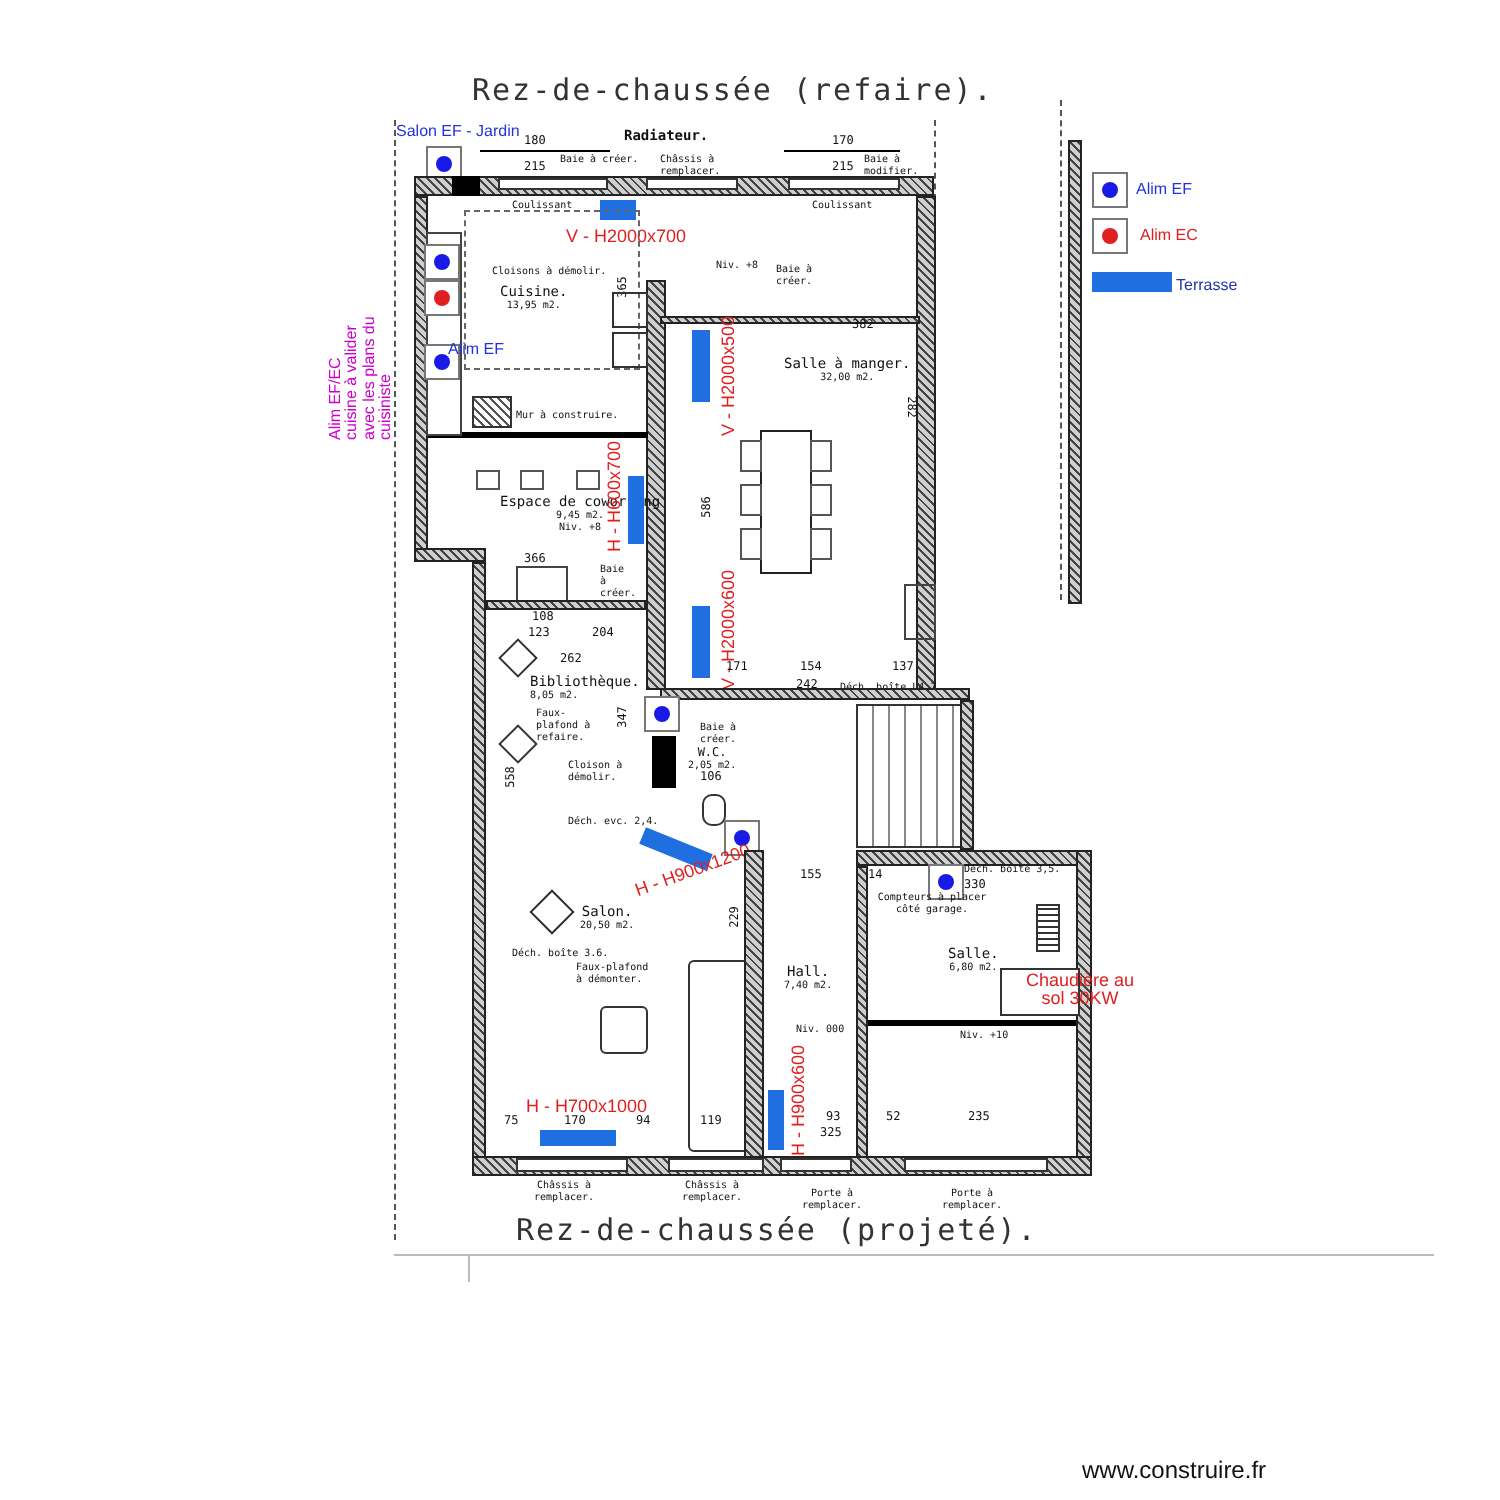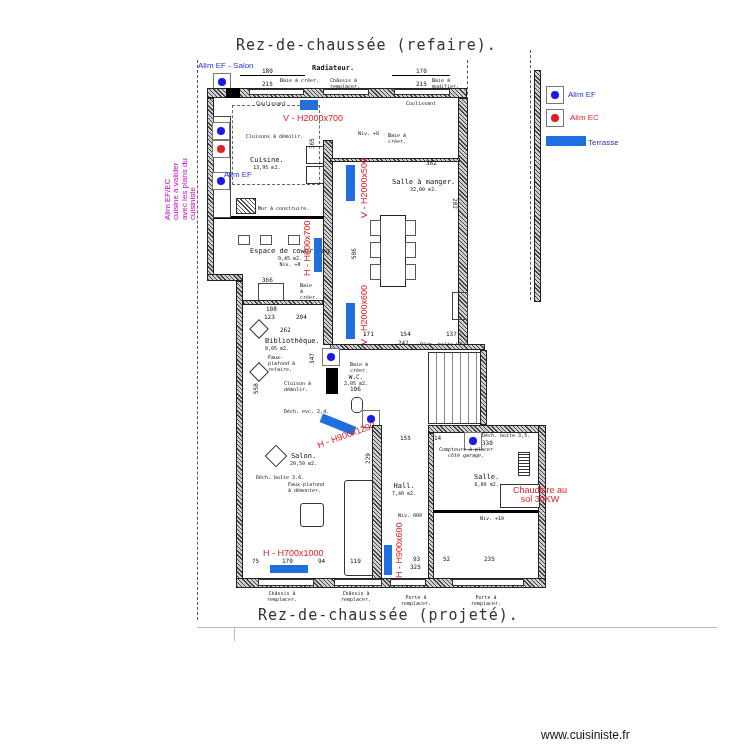--- a/index.html
+++ b/index.html
@@ -37,21 +37,21 @@
     <div class="dot" style="background:#1a1ae6;"></div>
   </div>
 <div class="abs blue" style="left:568px;top:90px;">Alim EF</div>
 <div class="dotbox" style="left:546px;top:109px;">
     <div class="dot" style="background:#e02020;"></div>
   </div>
 <div class="abs red" style="left:570px;top:113px;font-size:8px;">Alim EC</div>
 <div class="rad" style="left:546px;top:136px;width:40px;height:10px;"></div>
 <div class="abs blue" style="left:588px;top:138px;color:#2233aa;">Terrasse</div>
 
-<div class="abs blue" style="left:198px;top:61px;">Alim EF - Salon</div>
+<div class="abs blue" style="left:198px;top:61px;">Salon EF - Jardin</div>
 <div class="dotbox" style="left:213px;top:73px;">
     <div class="dot" style="background:#1a1ae6;"></div>
   </div>
 <div class="abs room" style="left:312px;top:64px;font-weight:bold;">Radiateur.</div>
 <div class="line" style="left:240px;top:75px;width:65px;height:1px;"></div>
 <div class="abs small" style="left:262px;top:67px;">180</div>
 <div class="abs small" style="left:262px;top:80px;">215</div>
 <div class="abs tiny" style="left:280px;top:77px;">Baie à créer.</div>
 <div class="abs tiny" style="left:330px;top:77px;width:40px;white-space:normal;">Châssis à remplacer.</div>
 <div class="line" style="left:392px;top:75px;width:58px;height:1px;"></div>
@@ -85,21 +85,21 @@
   </div>
 <div class="dotbox" style="left:212px;top:140px;">
     <div class="dot" style="background:#e02020;"></div>
   </div>
 <div class="dotbox" style="left:212px;top:172px;">
     <div class="dot" style="background:#1a1ae6;"></div>
   </div>
 <div class="abs blue" style="left:224px;top:170px;">Alim EF</div>
 <div class="abs mag" style="left:164px;top:118px;width:66px;transform:rotate(-90deg);transform-origin:0 0;top:220px;white-space:normal;">Alim EF/EC cuisine à valider avec les plans du cuisiniste</div>
 <div class="abs tiny" style="left:246px;top:133px;">Cloisons à démolir.</div>
-<div class="abs room" style="left:250px;top:156px;">
+<div class="abs room" style="left:250px;top:142px;">
   <div>Cuisine.</div>
   <div style="font-size:5px;">13,95 m2.</div>
 </div>
 <div class="dash" style="left:232px;top:105px;width:88px;height:80px;"></div>
 <div class="abs small" style="left:306px;top:140px;transform:rotate(-90deg);">365</div>
 <div class="abs" style="left:236px;top:198px;width:18px;height:14px;border:1px solid #333;background:repeating-linear-gradient(45deg,#555 0 1px,#fff 1px 3px);"></div>
 <div class="abs tiny" style="left:258px;top:205px;">Mur à construire.</div>
 <div class="abs" style="left:306px;top:146px;width:16px;height:16px;border:1px solid #333;"></div>
 <div class="abs" style="left:306px;top:166px;width:16px;height:16px;border:1px solid #333;"></div>
 
@@ -237,13 +237,13 @@
 <div class="wall" style="left:236px;top:578px;width:310px;height:10px;"></div>
 <div class="abs" style="left:258px;top:579px;width:56px;height:7px;background:#fff;border:1px solid #333;box-sizing:border-box;"></div>
 <div class="abs" style="left:334px;top:579px;width:48px;height:7px;background:#fff;border:1px solid #333;box-sizing:border-box;"></div>
 <div class="abs" style="left:390px;top:579px;width:36px;height:7px;background:#fff;border:1px solid #333;box-sizing:border-box;"></div>
 <div class="abs" style="left:452px;top:579px;width:72px;height:7px;background:#fff;border:1px solid #333;box-sizing:border-box;"></div>
 <div class="abs tiny" style="left:262px;top:590px;width:40px;white-space:normal;text-align:center;">Châssis à remplacer.</div>
 <div class="abs tiny" style="left:336px;top:590px;width:40px;white-space:normal;text-align:center;">Châssis à remplacer.</div>
 <div class="abs tiny" style="left:400px;top:594px;width:32px;white-space:normal;text-align:center;">Porte à remplacer.</div>
 <div class="abs tiny" style="left:468px;top:594px;width:36px;white-space:normal;text-align:center;">Porte à remplacer.</div>
 
-<div class="abs" style="left:541px;top:728px;font-family:'Liberation Sans',sans-serif;font-size:12px;color:#111;">www.cuisiniste.fr</div>
+<div class="abs" style="left:541px;top:728px;font-family:'Liberation Sans',sans-serif;font-size:12px;color:#111;">www.construire.fr</div>
 
 </body></html>

